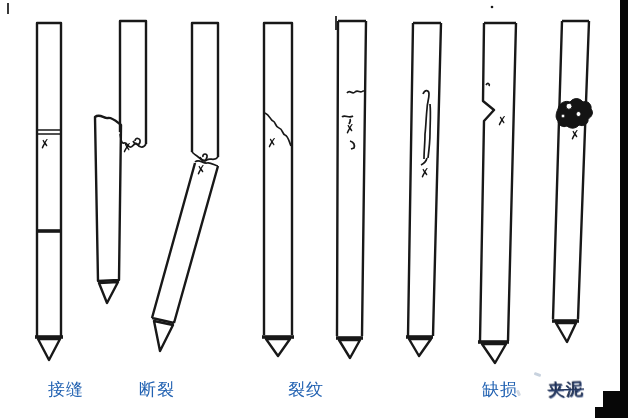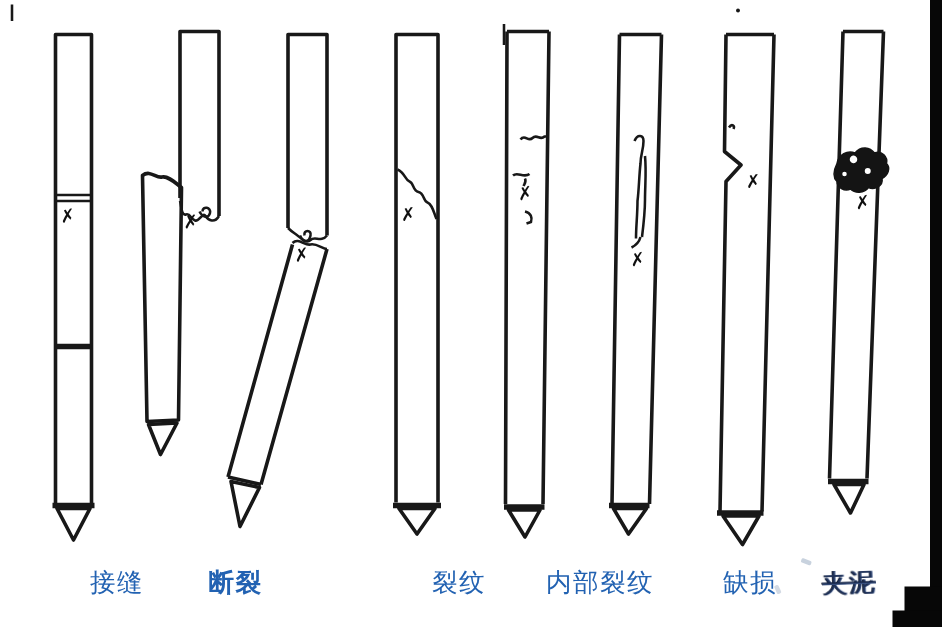--- a/index.html
+++ b/index.html
@@ -107,22 +107,21 @@
       <path class="ink thick" d="M552,321 H579"></path>
       <path class="tip" d="M556,323 L576,323 L567,342 Z"></path>
       <text class="xmark" x="570" y="139" transform="rotate(-8 575 135)">✗</text>
     </g>
 
     <rect class="bar" x="620" y="0" width="8" height="418"></rect>
     <rect class="bar" x="603" y="391" width="25" height="27"></rect>
     <rect class="bar" x="595" y="407" width="33" height="11"></rect>
   </svg>
 
-  <div class="label" style="left:60px;">接缝</div>
-  <div class="label" style="left:139px;font-weight:bold;">断裂</div>
+  <div class="label" style="left:48px;">接缝</div>
+  <div class="label" style="left:139px;">断裂</div>
   <div class="label" style="left:288px;">裂纹</div>
-  <div class="label" style="left:364px;">内部裂纹</div>
   <div class="label" style="left:482px;text-align:center;">缺损</div>
   <div class="label label-obscured" style="left:548px;">夹泥</div>
 
   <div class="smudge smudge-a"></div>
   <div class="smudge smudge-b"></div>
 </div>
 
 </body></html>

